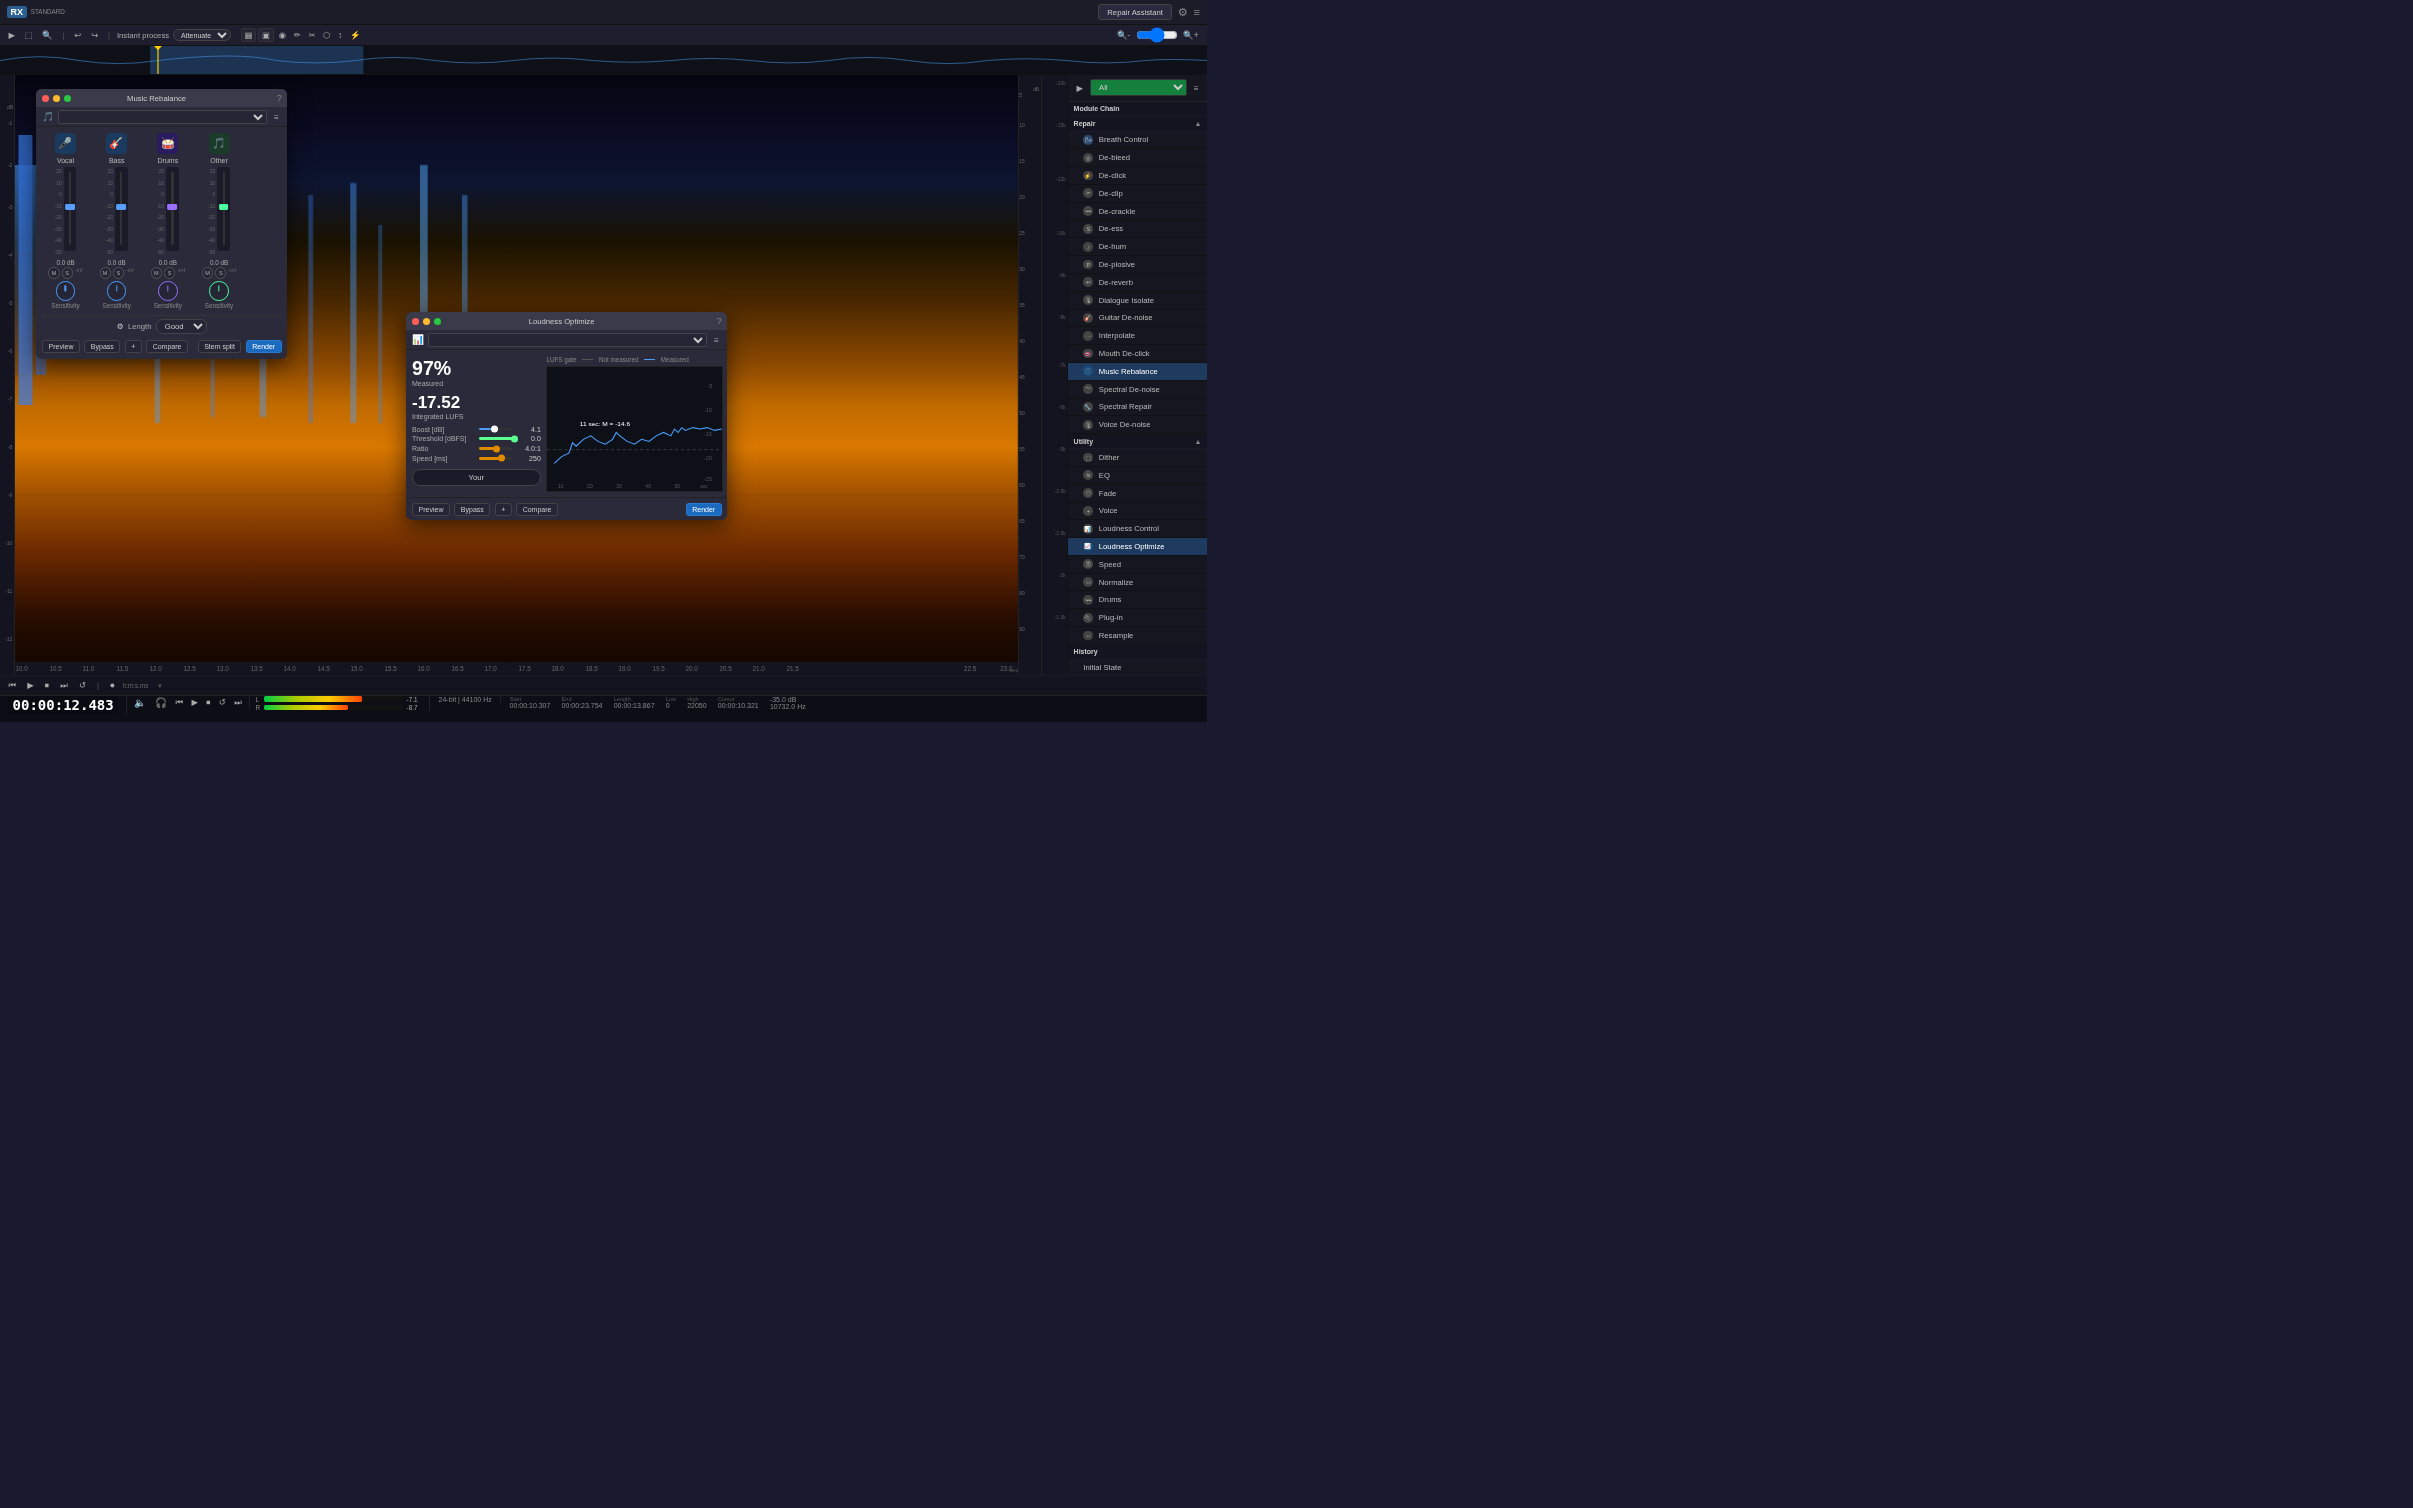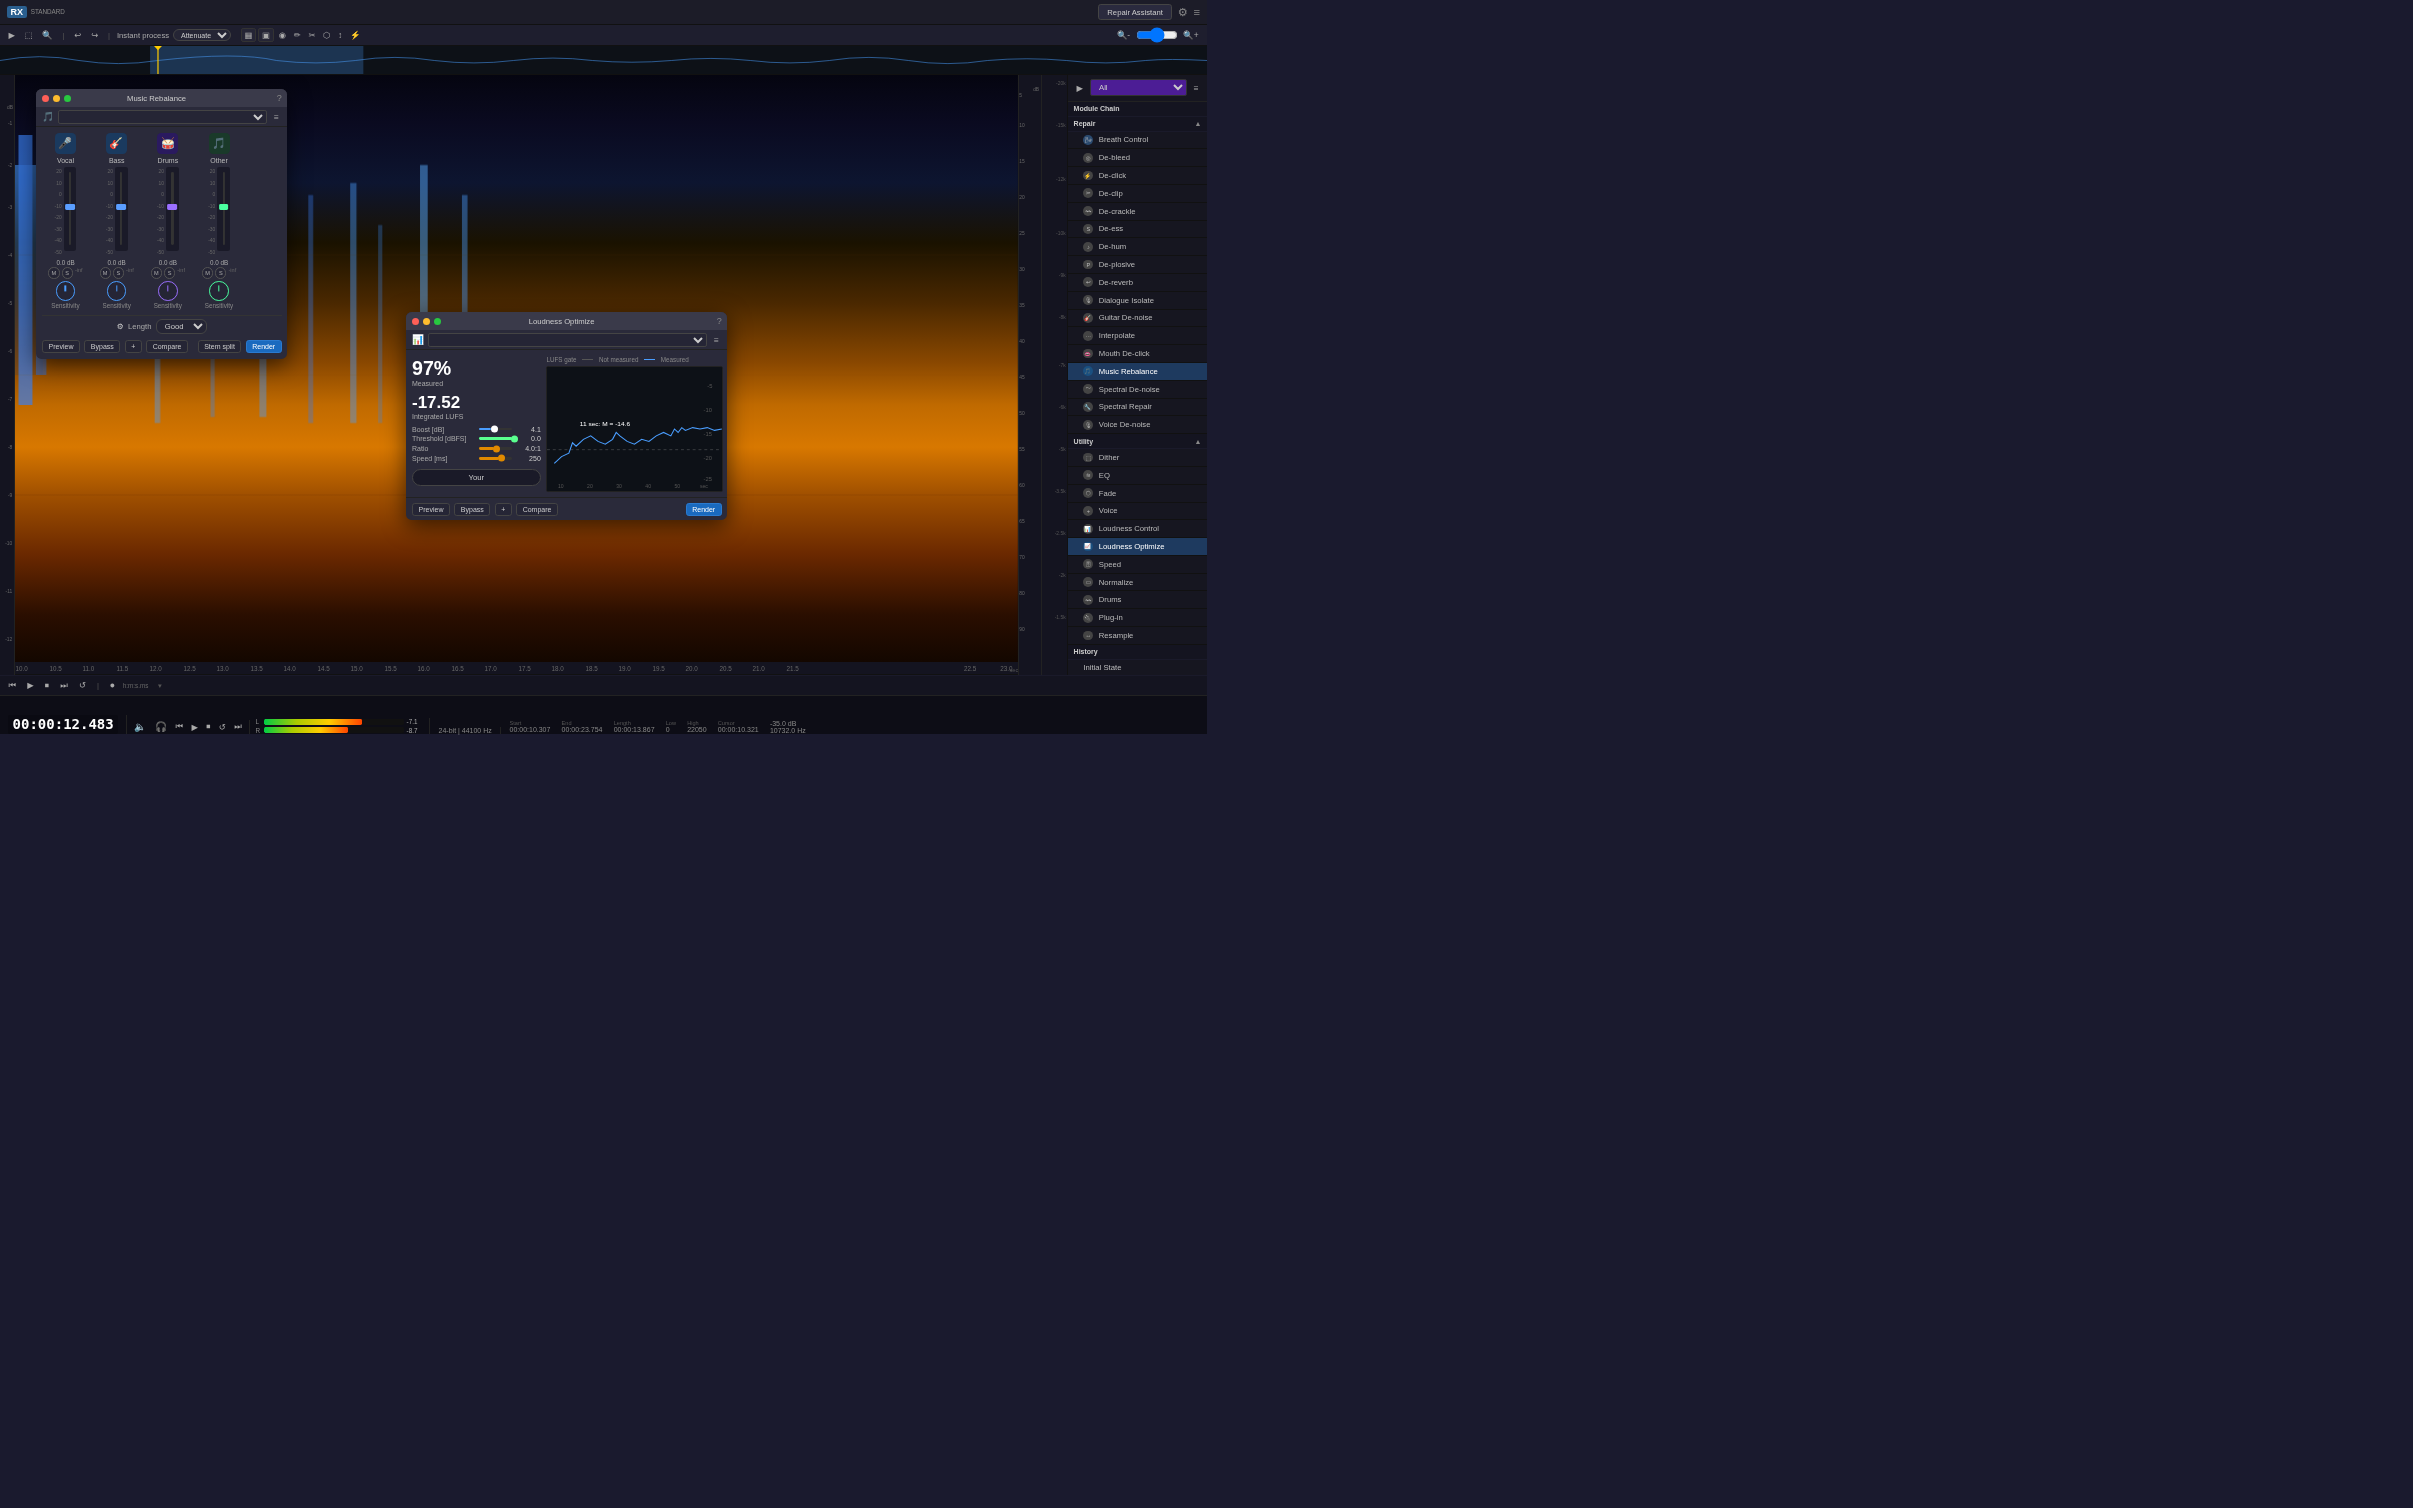--- a/index.html
+++ b/index.html
@@ -135,21 +135,21 @@
       flex-direction: column;
     }
     .right-panel-header {
       padding: 4.2px 5.6px;
       display: flex;
       align-items: center;
       gap: 4.2px;
       border-bottom: 0.7px solid #222;
     }
     .right-panel-search {
-      background: #4c1d95;
+      background: #15803d;
       border: 0.7px solid #333;
       color: #ccc;
       padding: 2.1px 4.2px;
       border-radius: 2.1px;
       font-size: 7.7px;
       flex: 1;
     }
     .section-header {
       padding: 3.5px 5.6px;
       font-size: 7px;
@@ -1102,21 +1102,21 @@
   <button class="toolbar-btn">▶</button>
   <button class="toolbar-btn">⏹</button>
   <button class="toolbar-btn">⏭</button>
   <button class="toolbar-btn">↺</button>
   <span style="color:#555;margin:0 2.8px;">|</span>
   <button class="toolbar-btn">⏺</button>
   <span style="font-size:6.3px;color:#666;">h:m:s.ms</span>
   <span style="margin: 0 2.8px;font-size:6.3px;color:#555;">▼</span>
 </div>
 
-<div style="background:#0d0d16;height:39px;border-top:0.7px solid #222;display:flex;align-items:flex-end;">
+<div style="background:#0d0d16;height:27px;border-top:0.7px solid #222;display:flex;align-items:flex-start;">
 
   <div style="display:flex;flex-direction:column;justify-content:center;padding:0 8.4px;border-right:0.7px solid #222;min-width:112px;">
     <div class="timecode" style="font-size:14px;font-weight:bold;color:#fff;font-family:monospace;background:#0a0a12;padding:1.4px 4.2px;border-radius:2.1px;">00:00:12.483</div>
   </div>
 
   <div style="display:flex;align-items:center;padding:0 4.2px;gap:2.8px;border-right:0.7px solid #222;">
     <button class="toolbar-btn" style="font-size:9.8px;">🔈</button>
     <button class="toolbar-btn" style="font-size:9.8px;">🎧</button>
     <button class="toolbar-btn">⏮</button>
     <button class="toolbar-btn">▶</button>

